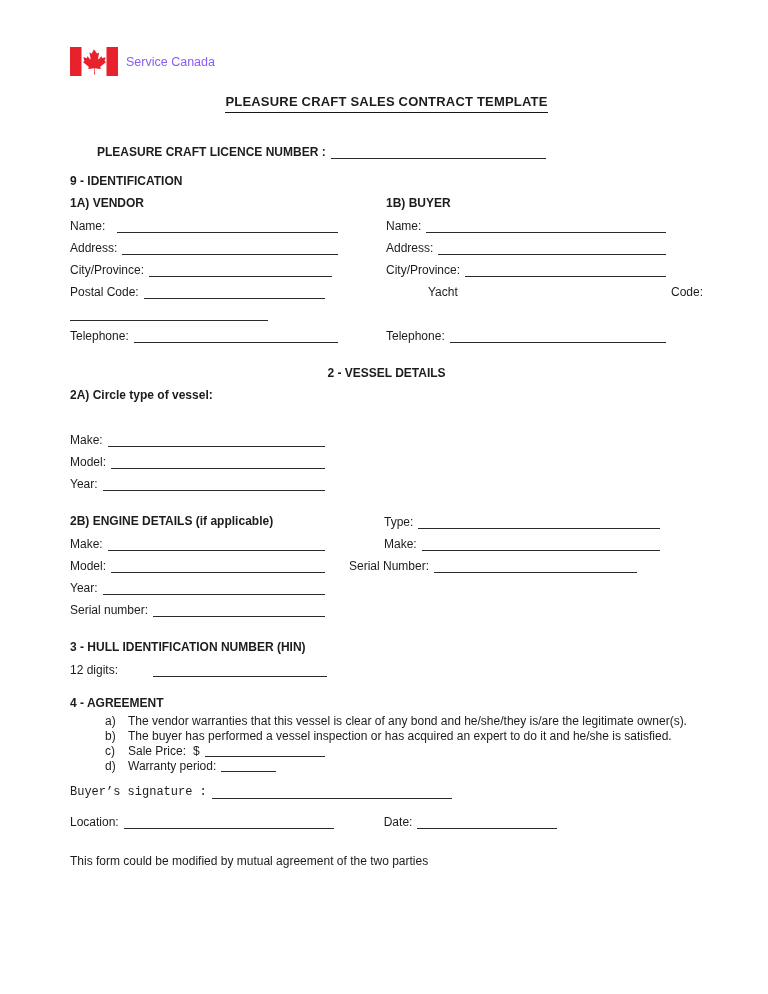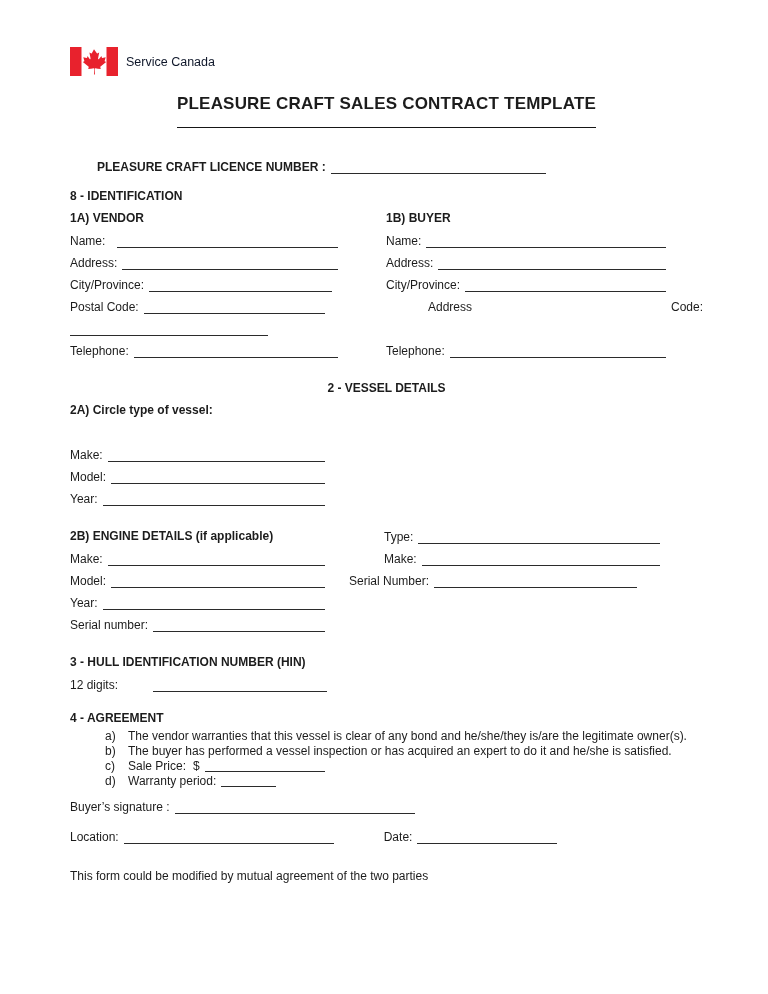--- a/index.html
+++ b/index.html
@@ -11,26 +11,26 @@
     background:#ffffff;
     overflow:hidden;
     padding:47px 65px 30px 70px;
     font-family:"Liberation Sans","DejaVu Sans",sans-serif;
     font-size:12px;
     color:#1c1c1c;
   }
   
   .brand-row { display:flex; align-items:center; height:29px; }
   .flag { width:48px; height:29px; flex:0 0 48px; }
-  .brand-name { margin-left:8px; font-size:12.5px; color:#0f172a; }
+  .brand-name { margin-left:8px; font-size:12.5px; color:#8b5cf6; }
   
   .title-wrap { text-align:center; margin-top:18px; }
   .title {
-    display:inline-block; font-weight:bold; font-size:17px; letter-spacing:.2px;
-    border-bottom:1.6px solid #161616; padding-bottom:13px;
+    display:inline-block; font-weight:bold; font-size:13px; letter-spacing:.2px;
+    border-bottom:1.6px solid #161616; padding-bottom:3px;
   }
   
   .row { display:flex; align-items:flex-end; height:22px; }
   .row .lbl { line-height:20px; white-space:nowrap; }
   .ln {
     display:inline-block; height:4px; margin-bottom:3px; margin-left:5px;
     border-bottom:1.2px solid #2b2b2b;
   }
   .ln.fill { flex:1 1 auto; }
   .bold { font-weight:bold;padding-left:27px; }
@@ -64,21 +64,21 @@
   .sec4-head { margin-top:12px; }
   .agree-item { display:flex; line-height:15px; }
   .agree-item .marker { flex:0 0 23px; margin-left:35px; }
   .agree-item .item-text { flex:1 1 auto; }
   .agree-line { display:flex; align-items:flex-end; line-height:15px; }
   .agree-line .marker { flex:0 0 23px; margin-left:35px; }
   .agree-line .ln { margin-bottom:2px; }
   .dollar { margin-left:7px; }
   
   .sig1 { margin-top:10px; }
-  .sig2 { margin-top:6px; }
+  .sig2 { margin-top:6px;font-family:Liberation Mono, monospace; }
   .locdate { margin-top:8px; }
   .ln.w243 { flex:0 0 243px; }
   .ln.w240 { flex:0 0 240px; }
   .ln.w210 { flex:0 0 210px; }
   .ln.w140 { flex:0 0 140px; }
   .ln.w120 { flex:0 0 120px; }
   .ln.w55  { flex:0 0 55px; }
   .ln.w198 { flex:0 0 198px; margin-left:0; }
   .date-lbl { margin-left:50px; }
   
@@ -102,21 +102,21 @@
 
   <div class="title-wrap">
     <span class="title">PLEASURE CRAFT SALES CONTRACT TEMPLATE</span>
   </div>
 
   <div class="row licence">
     <span class="lbl bold">PLEASURE CRAFT LICENCE NUMBER :</span>
     <span class="ln"></span>
   </div>
 
-  <div class="heading-row sec1-head">8 - IDENTIFICATION</div>
+  <div class="heading-row sec1-head">9 - IDENTIFICATION</div>
 
   <div class="sec1-grid">
 
     <div class="vendor">
       <div class="heading-row">1A) VENDOR</div>
       <div class="row">
         <span class="lbl">Name:</span>
         <span class="ln fill name-gap"></span>
       </div>
       <div class="row">
@@ -148,21 +148,21 @@
       </div>
       <div class="row">
         <span class="lbl">Address:</span>
         <span class="ln fill trim"></span>
       </div>
       <div class="row">
         <span class="lbl">City/Province:</span>
         <span class="ln fill trim"></span>
       </div>
       <div class="postal-row">
-        <span class="postal">Address</span>
+        <span class="postal">Yacht</span>
         <span>Code:</span>
       </div>
       <div class="empty-row"></div>
       <div class="row">
         <span class="lbl">Telephone:</span>
         <span class="ln fill trim"></span>
       </div>
     </div>
   </div>
 

